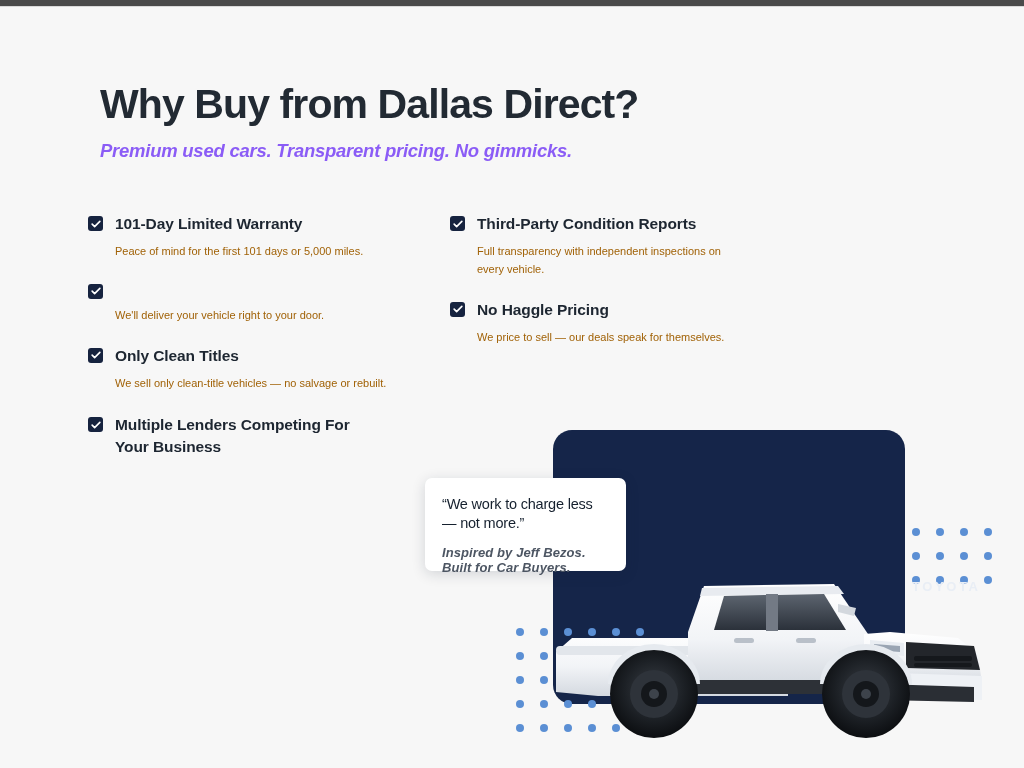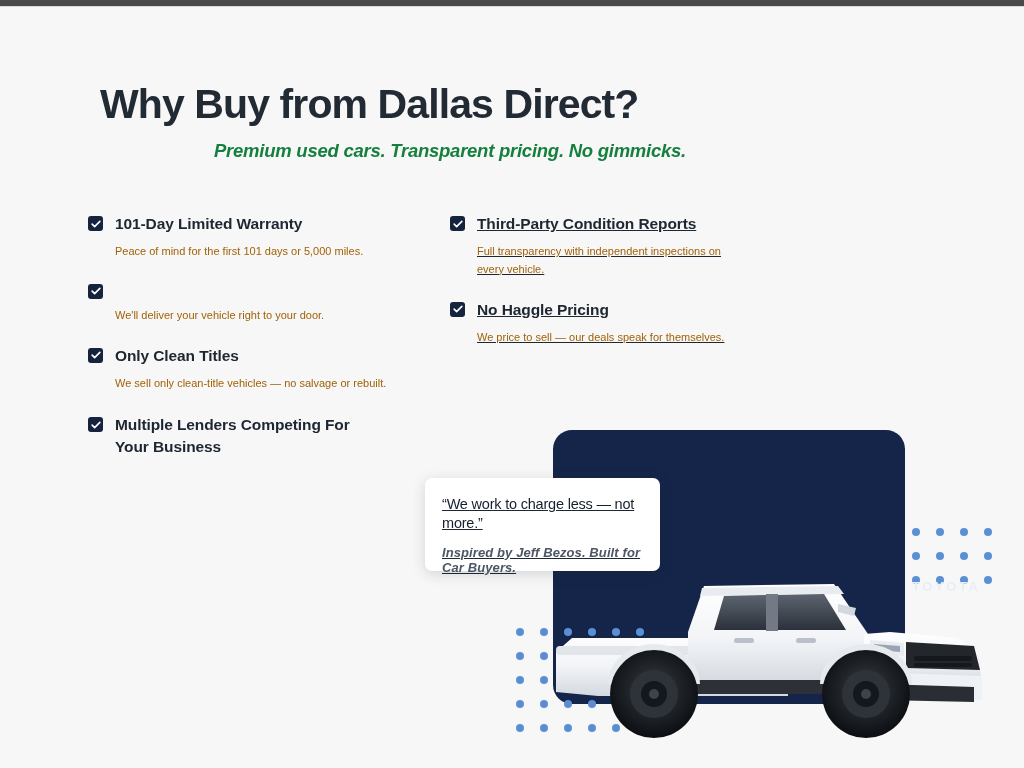--- a/index.html
+++ b/index.html
@@ -52,41 +52,40 @@
     color: #222a33;
     line-height: 1.12;
     white-space: nowrap;
   }
 
   .page-subtitle {
     margin-top: 12px;
     font-size: 18.5px;
     font-weight: 700;
     font-style: italic;
-    color: #15803d;
+    color: #8b5cf6;
     letter-spacing: -0.25px;
     white-space: nowrap;
-    text-align: center;
   }
 
   
   .features {
     position: absolute;
     left: 88px;
     top: 205px;
     width: 730px;
   }
 
   .feature-col {
     position: absolute;
     top: 0;
     width: 330px;
   }
   .feature-col.left  { left: 0; }
-  .feature-col.right { left: 362px; text-decoration: underline; }
+  .feature-col.right { left: 362px; }
 
   .feature-item { margin-bottom: 20px; }
   .feature-item.tall { margin-bottom: 22px; }
 
   .feature-head {
     display: flex;
     align-items: flex-start;
     gap: 12px;
   }
 
@@ -167,27 +166,26 @@
     top: 112px;
     grid-template-columns: repeat(4, 24px);
     grid-auto-rows: 24px;
   }
 
   
   .quote-card {
     position: absolute;
     left: 5px;
     top: 62px;
-    width: 235px;
+    width: 201px;
     height: 93px;
     background: #ffffff;
     border-radius: 7px;
     box-shadow: 0 3px 14px rgba(18, 28, 48, 0.16);
     padding: 17px 16px 20px 17px;
-    text-decoration: underline;
   }
 
   .quote-text {
     font-size: 14.5px;
     font-weight: 400;
     color: #15202e;
     line-height: 1.33;
     letter-spacing: -0.2px;
   }
 

